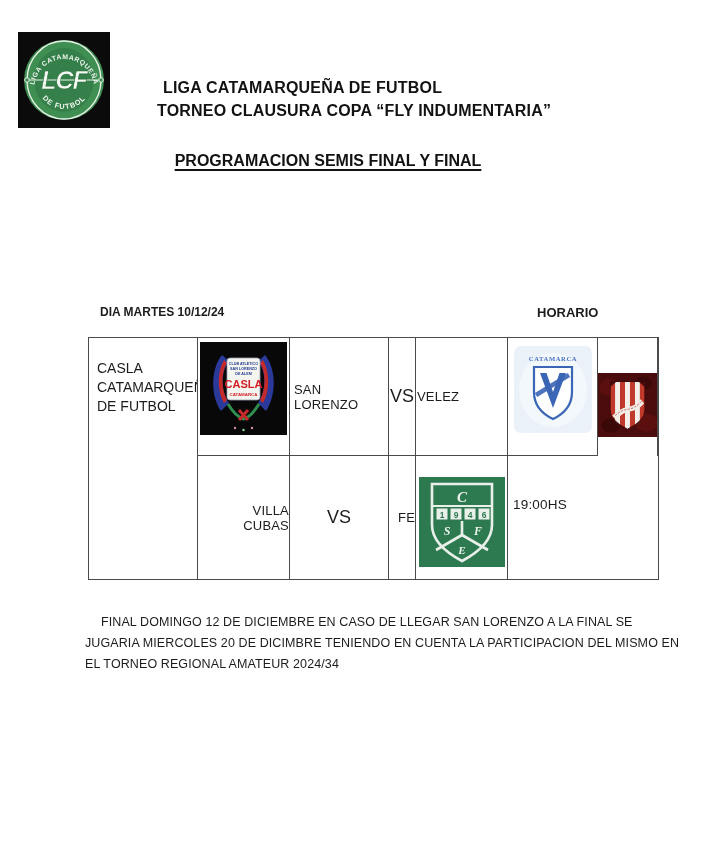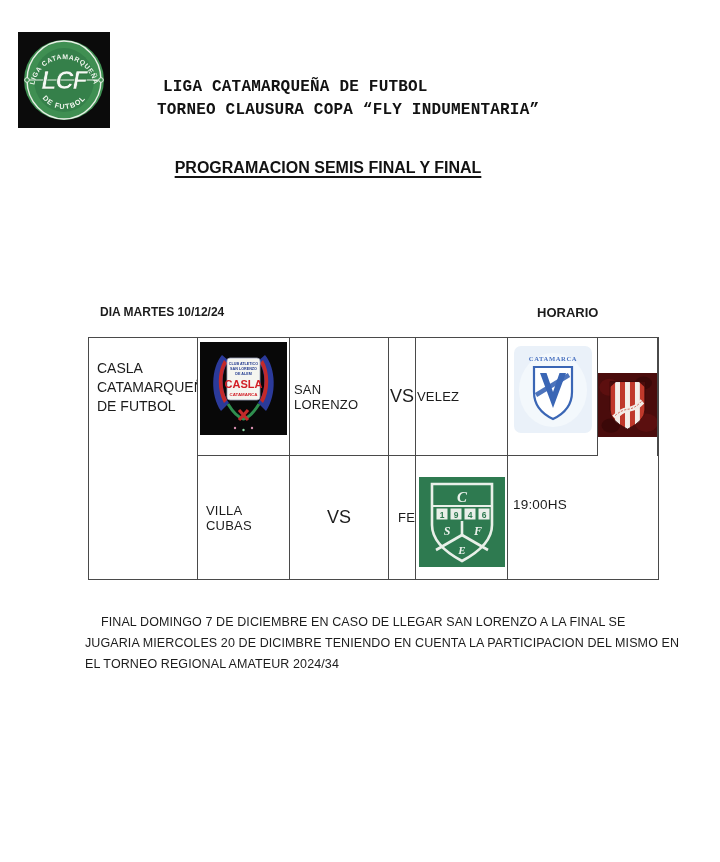--- a/index.html
+++ b/index.html
@@ -3,42 +3,42 @@
 <meta charset="utf-8">
 <style>
   html,body { margin:0; padding:0; background:#ffffff; }
   .page {
     position:relative; width:720px; height:862px; background:#ffffff;
     font-family:"Liberation Sans", sans-serif; color:#1c1c1c; overflow:hidden;
   }
 
   
   .lcf-logo { position:absolute; left:18px; top:32px; width:92px; height:96px; }
-  .header { position:absolute; left:157px; top:76px; font-weight:bold; font-size:16px; line-height:23px; color:#121212; letter-spacing:0.2px;font-family:Liberation Mono, monospace; }
+  .header { position:absolute; left:157px; top:76px; font-weight:bold; font-size:16px; line-height:23px; color:#121212; letter-spacing:0.2px; }
   .header .h-line1 { padding-left:6px; }
-  .doc-title { position:absolute; left:0; top:152px; width:624px; text-align:center; padding-left:32px; box-sizing:border-box; font-weight:bold; font-size:16px; color:#121212;margin-top:7px; }
+  .doc-title { position:absolute; left:0; top:152px; width:624px; text-align:center; padding-left:32px; box-sizing:border-box; font-weight:bold; font-size:16px; color:#121212; }
   .doc-title span { text-decoration:underline; text-decoration-thickness:2px; text-underline-offset:3px; }
 
   
   .day-label  { position:absolute; left:100px; top:305px; font-size:12px; font-weight:bold; }
   .time-label { position:absolute; left:537px; top:305px; font-size:13px; font-weight:bold; }
 
   
   .match-table {
     position:absolute; left:88px; top:337px; width:569px; height:241px;
     display:grid; grid-template-columns:109px 92px 99px 27px 92px 90px 60px;
     grid-template-rows:118px 123px; border:1px solid #4a4a4a; box-sizing:content-box;
   }
   .cell { border-right:1px solid #4a4a4a; border-bottom:1px solid #4a4a4a; box-sizing:border-box; overflow:hidden; }
   .rr0 { border-right:none; }
   .bb0 { border-bottom:none; }
   .org-cell { grid-row:1 / 3; padding:21px 4px 0 8px; font-size:14px; line-height:19px; border-bottom:none; }
   .logo-cell { display:flex; justify-content:center; align-items:flex-start; }
   .name-cell { display:flex; align-items:center; font-size:13px; letter-spacing:0.2px; }
-  .pl4 { padding-left:4px; } .pl8 { padding-left:8px; } .pl1 { padding-left:1px; } .pl9 { padding-left:9px; }
+  .pl4 { padding-left:4px; } .pl8 { padding-left:8px;text-align:right; } .pl1 { padding-left:1px; } .pl9 { padding-left:9px; }
   .vs-cell { display:flex; align-items:center; justify-content:center; font-size:18px; }
   .time-cell { font-size:13.5px; padding-left:5px; letter-spacing:0.2px; }
   .pt22 { padding-top:22px; } .pt41 { padding-top:41px; }
   .mt4 { margin-top:4px; } .mt8 { margin-top:8px; } .mt21 { margin-top:21px; } .mt22 { margin-top:22px; }
 
   
   .footer { position:absolute; left:85px; top:612px; font-size:12.5px; line-height:21px; white-space:nowrap; letter-spacing:0.1px; }
   .footer .line1 { text-indent:16px; }
 </style>
 </head>
@@ -171,18 +171,18 @@
         <line x1="43" y1="58" x2="69" y2="73" stroke="#e9f0e9" stroke-width="2.6"></line>
         <text x="28" y="58" text-anchor="middle" font-size="12" font-weight="bold" font-style="italic" fill="#edf3ed" font-family="Liberation Serif, serif">S</text>
         <text x="59" y="58" text-anchor="middle" font-size="12" font-weight="bold" font-style="italic" fill="#edf3ed" font-family="Liberation Serif, serif">F</text>
         <text x="43" y="77" text-anchor="middle" font-size="11" font-weight="bold" font-style="italic" fill="#edf3ed" font-family="Liberation Serif, serif">E</text>
       </svg>
     </div>
     <div class="cell time-cell pt41 rr0 bb0">19:00HS</div>
   </div>
 
   <div class="footer">
-    <div class="line1">FINAL DOMINGO 7 DE DICIEMBRE EN CASO DE LLEGAR SAN LORENZO A LA FINAL SE</div>
+    <div class="line1">FINAL DOMINGO 12 DE DICIEMBRE EN CASO DE LLEGAR SAN LORENZO A LA FINAL SE</div>
     <div>JUGARIA MIERCOLES 20 DE DICIMBRE TENIENDO EN CUENTA LA PARTICIPACION DEL MISMO EN</div>
     <div>EL TORNEO REGIONAL AMATEUR 2024/34</div>
   </div>
 
 </div>
 
 </body></html>

